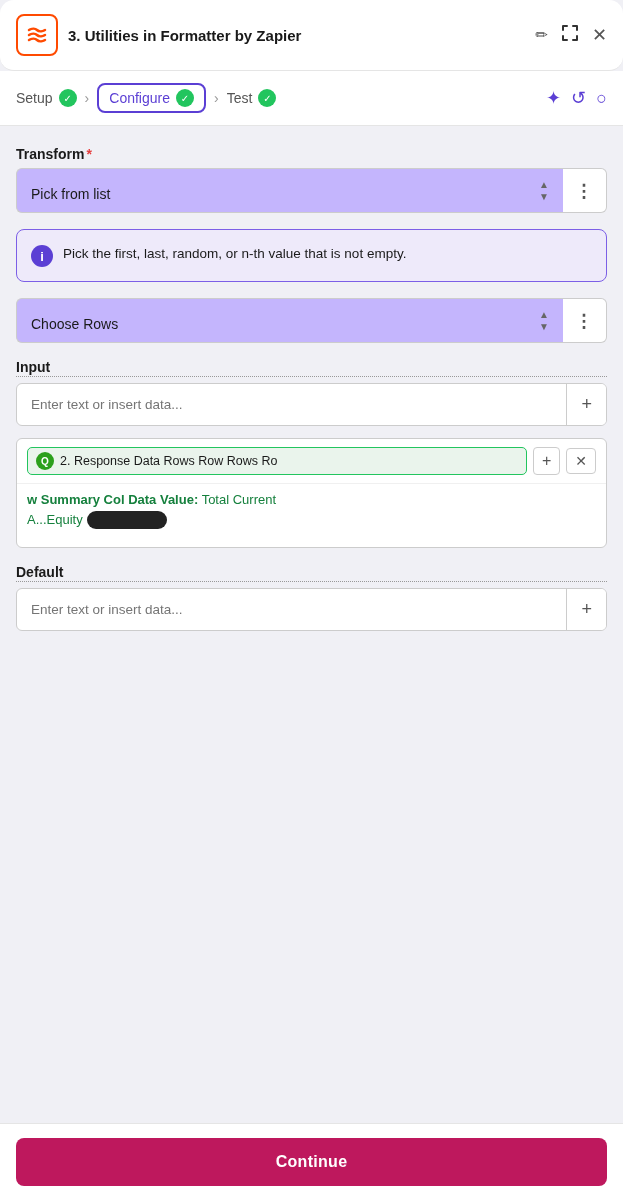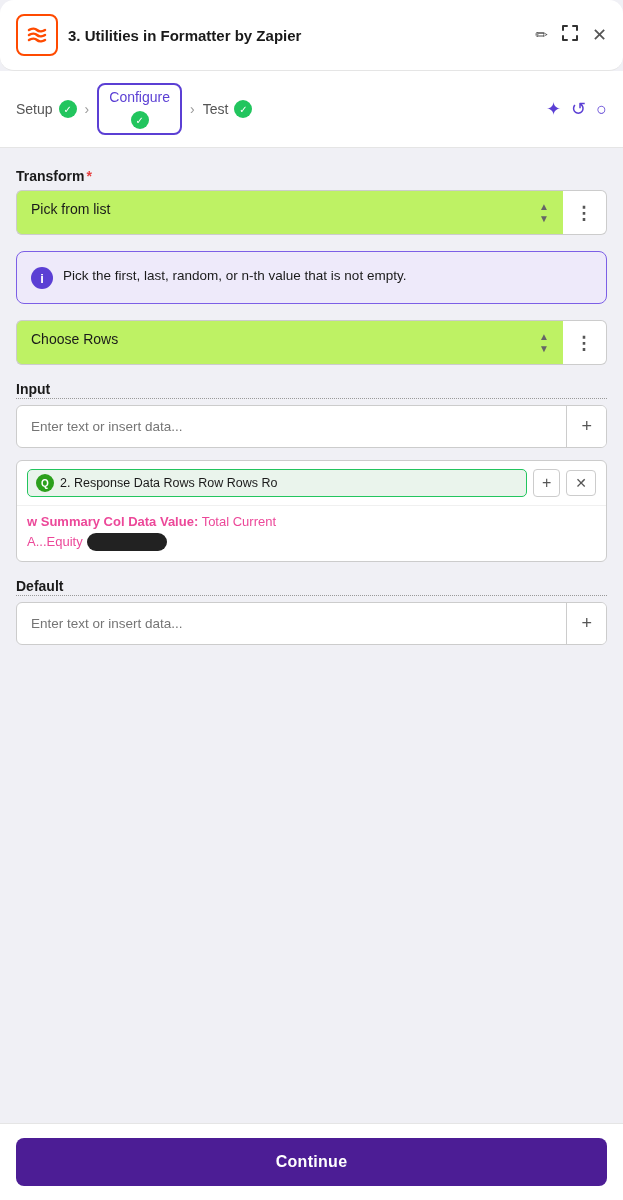--- a/index.html
+++ b/index.html
@@ -70,21 +70,20 @@
       gap: 6px;
       font-size: 14px;
       font-weight: 500;
       color: #555;
     }
     .step.active {
       color: #5b3fd4;
       border: 2px solid #5b3fd4;
       border-radius: 8px;
       padding: 4px 10px;
-      flex-direction: column;
     }
     .step-check {
       width: 18px;
       height: 18px;
       border-radius: 50%;
       background: #22c55e;
       display: flex;
       align-items: center;
       justify-content: center;
       color: white;
@@ -143,23 +142,23 @@
       align-items: stretch;
       gap: 0;
     }
     .select-field {
       flex: 1;
       border: 1.5px solid #ccc;
       border-right: none;
       border-radius: 6px 0 0 6px;
       padding: 10px 14px;
       font-size: 14px;
-      background: #bef264;
-      display: flex;
-      align-items: flex-start;
+      background: #c4b5fd;
+      display: flex;
+      align-items: flex-end;
       justify-content: space-between;
       cursor: pointer;
     }
     .select-field .value {
       color: #1a1a1a;
       font-size: 14px;
     }
     .select-arrows {
       display: flex;
       flex-direction: column;
@@ -295,23 +294,23 @@
     .tag-remove-btn {
       background: white;
       border: 1.5px solid #ccc;
       border-radius: 4px;
       padding: 4px 8px;
       cursor: pointer;
       font-size: 14px;
       color: #555;
     }
     .data-tag-detail {
-      padding: 6px 10px 10px 10px;
+      padding: 6px 10px 18px 10px;
       font-size: 13px;
-      color: #ec4899;
+      color: #15803d;
       line-height: 1.5;
     }
     .data-tag-detail .label {
       font-weight: 600;
     }
     .data-tag-detail .redacted {
       display: inline-block;
       background: #222;
       border-radius: 20px;
       width: 80px;
@@ -322,21 +321,21 @@
 
     
     .footer {
       padding: 14px 16px;
       background: white;
       border-top: 1px solid #e5e5e5;
     }
     .continue-btn {
       width: 100%;
       padding: 15px;
-      background: #4c1d95;
+      background: #be185d;
       color: white;
       border: none;
       border-radius: 8px;
       font-size: 16px;
       font-weight: 600;
       cursor: pointer;
       letter-spacing: 0.3px;
       text-align: center;
     }
   </style>

